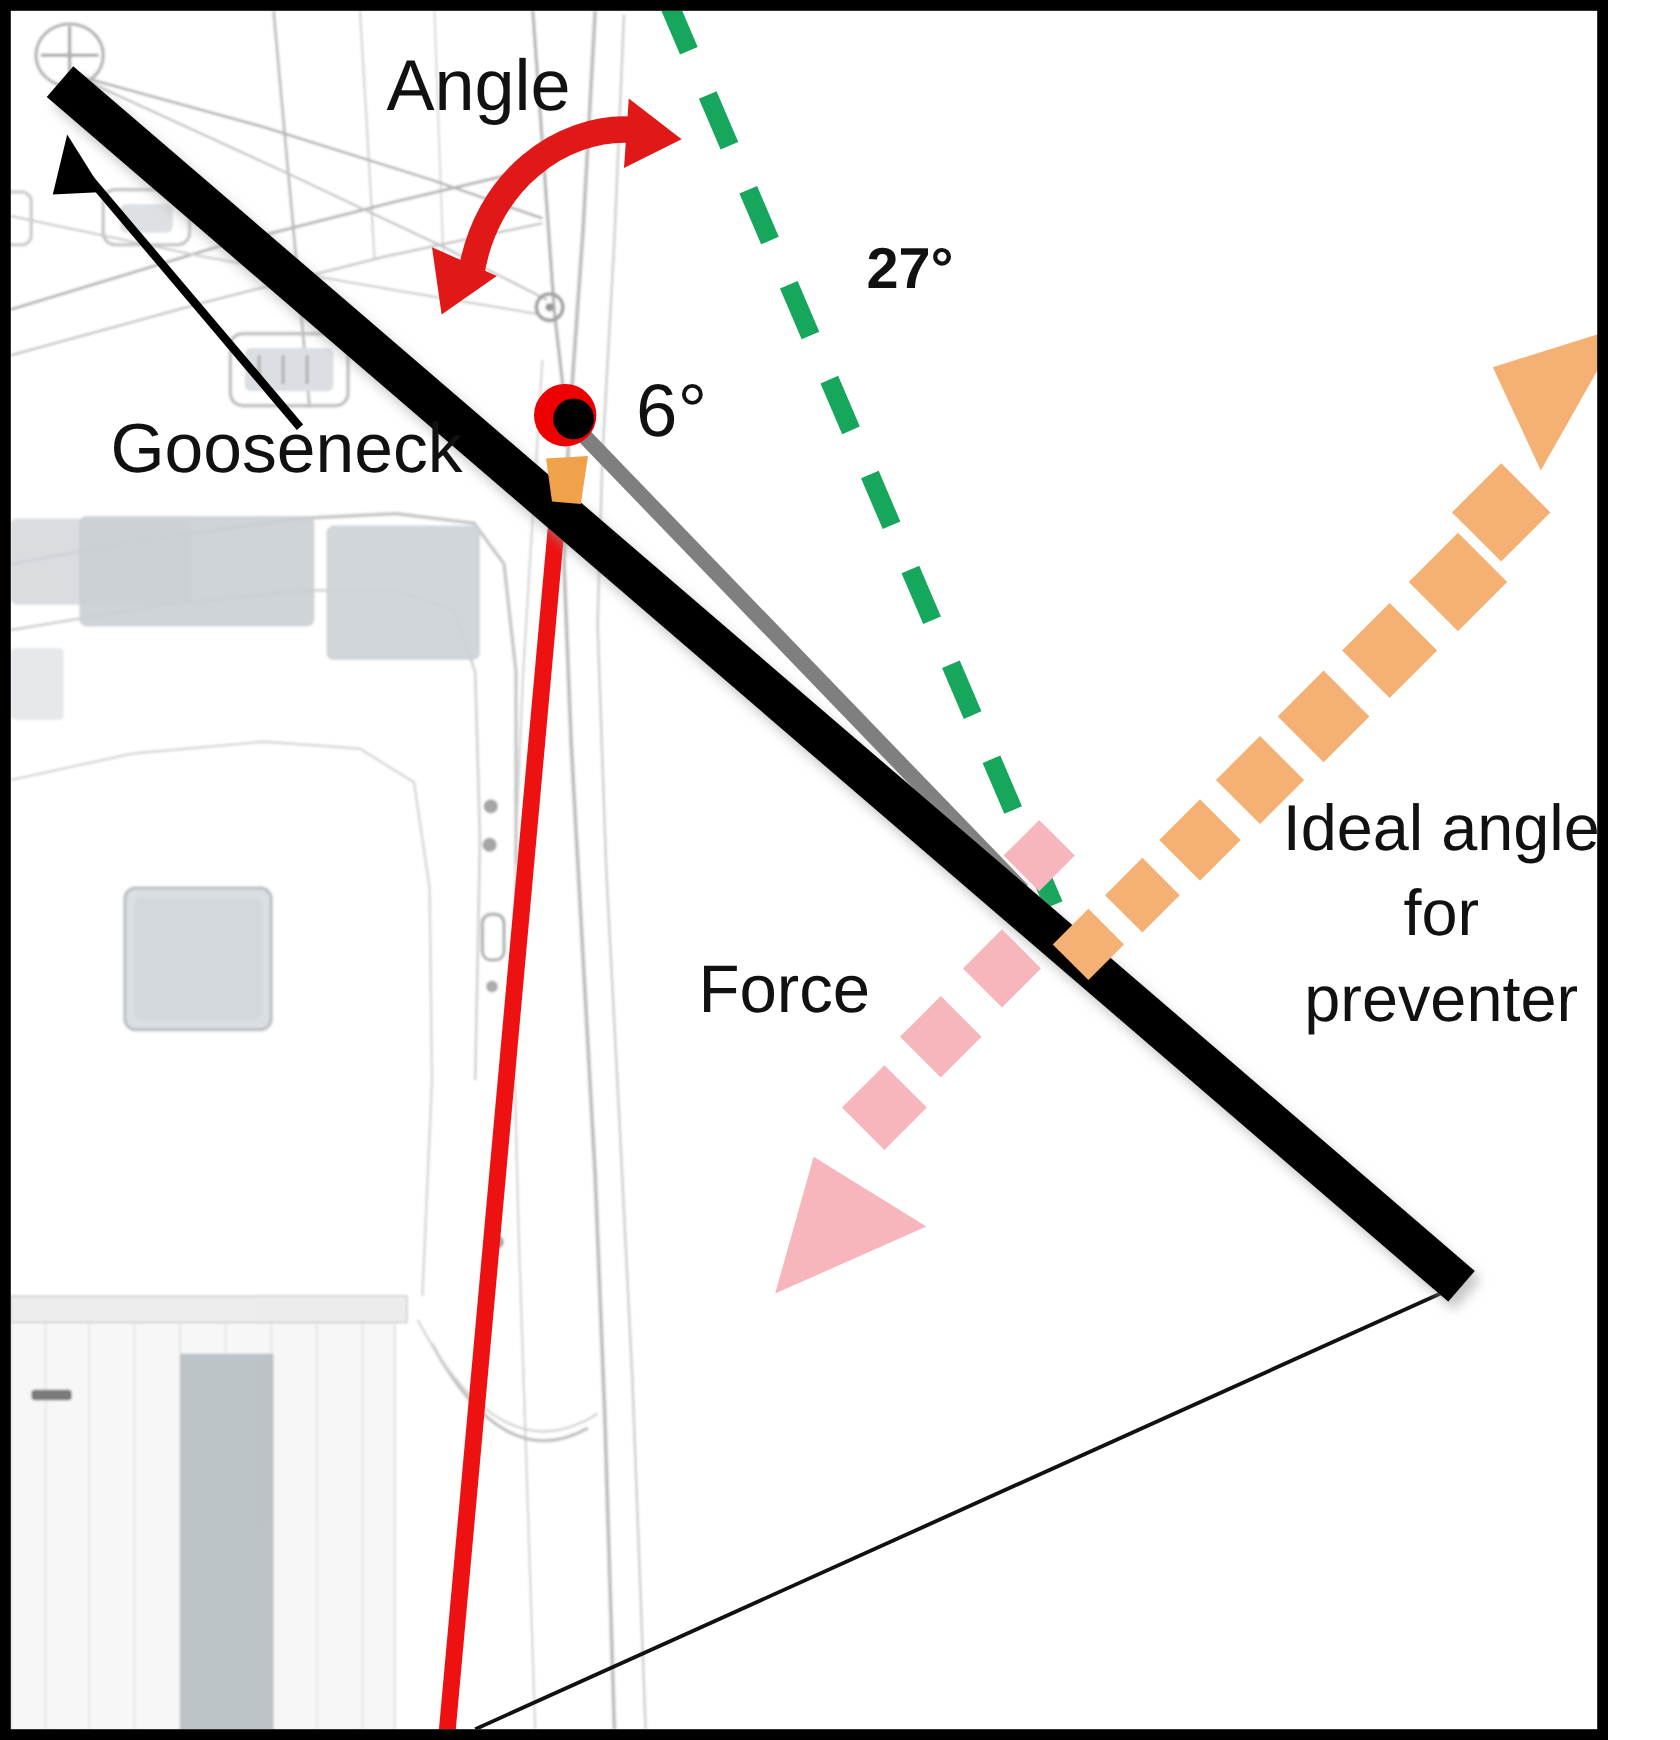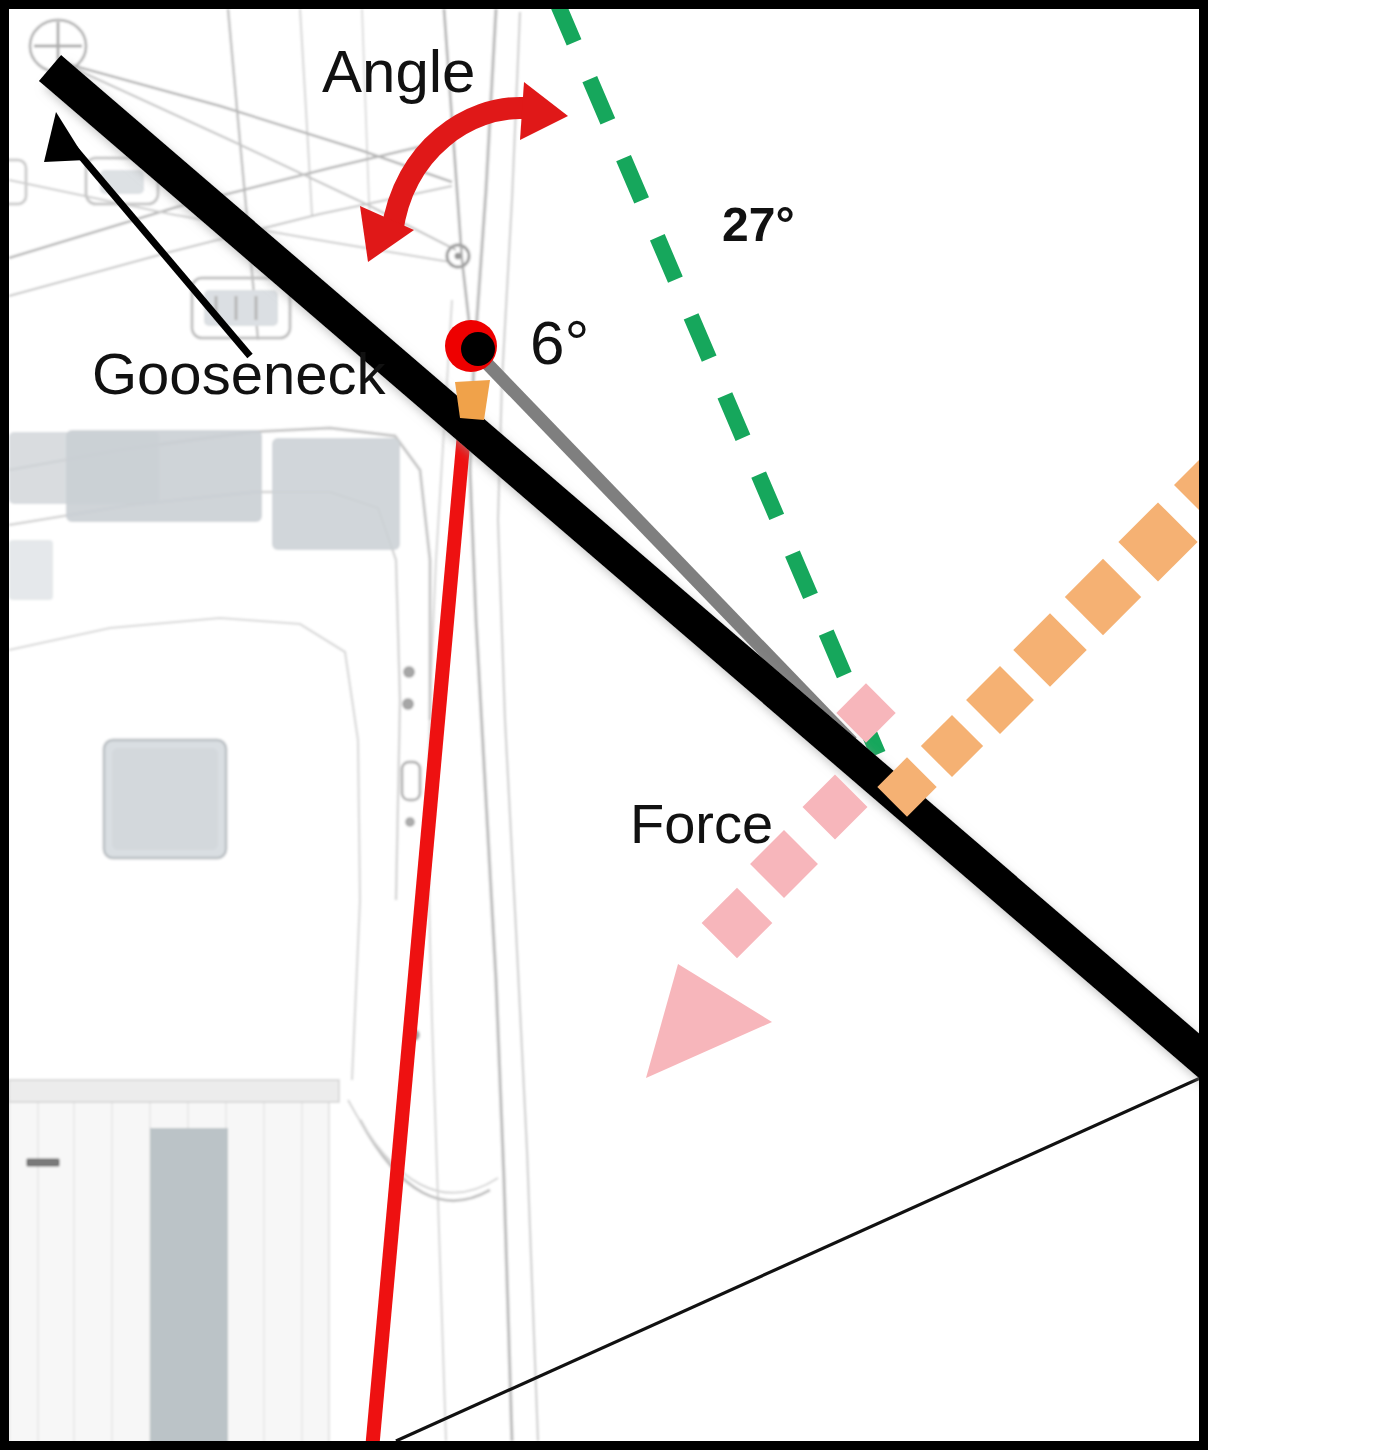--- a/index.html
+++ b/index.html
@@ -2,21 +2,21 @@
 <html><head>
 <meta charset="utf-8">
 <style>
   html, body {
     margin: 0;
     padding: 0;
     background: #ffffff;
   }
   #stage {
     position: relative;
-    width: 1208px;
+    width: 1340px;
     height: 1450px;
     background: #ffffff;
     overflow: hidden;
     font-family: "Liberation Sans", sans-serif;
     text-decoration: underline;
   }
   #frame {
     position: absolute;
     inset: 0;
     border: 9px solid #000000;
@@ -35,21 +35,21 @@
     color: #111111;
     font-family: "Liberation Sans", sans-serif;
     white-space: nowrap;
     z-index: 40;
     line-height: 1.05;
   }
   #lbl-angle      { left: 322px;  top: 40px;  font-size: 60px; }
   #lbl-27         { left: 722px;  top: 200px; font-size: 48px; font-weight: 700; }
   #lbl-6          { left: 530px;  top: 310px; font-size: 62px; font-weight: 400; }
   #lbl-gooseneck  { left: 92px;   top: 344px; font-size: 58px; }
-  #lbl-force      { left: 582px;  top: 795px; font-size: 56px; margin-left: 48px; }
+  #lbl-force      { left: 582px;  top: 795px; font-size: 56px; }
   #lbl-ideal {
     left: 1046px; top: 655px;
     width: 310px;
     font-size: 54px;
     text-align: center;
     white-space: normal;
     line-height: 1.32;
   }
   .ideal-line { display: block; }
 </style>
@@ -206,15 +206,20 @@
   <div class="lbl" id="lbl-angle">Angle</div>
 
   <div class="lbl" id="lbl-27">27°</div>
 
   <div class="lbl" id="lbl-6">6°</div>
 
   <div class="lbl" id="lbl-gooseneck">Gooseneck</div>
 
   <div class="lbl" id="lbl-force">Force</div>
 
+  <div class="lbl" id="lbl-ideal">
+    <span class="ideal-line">Ideal angle</span>
+    <span class="ideal-line">for</span>
+    <span class="ideal-line">preventer</span>
+  </div>
 
   <div id="frame"></div>
 </div>
 
 </body></html>

